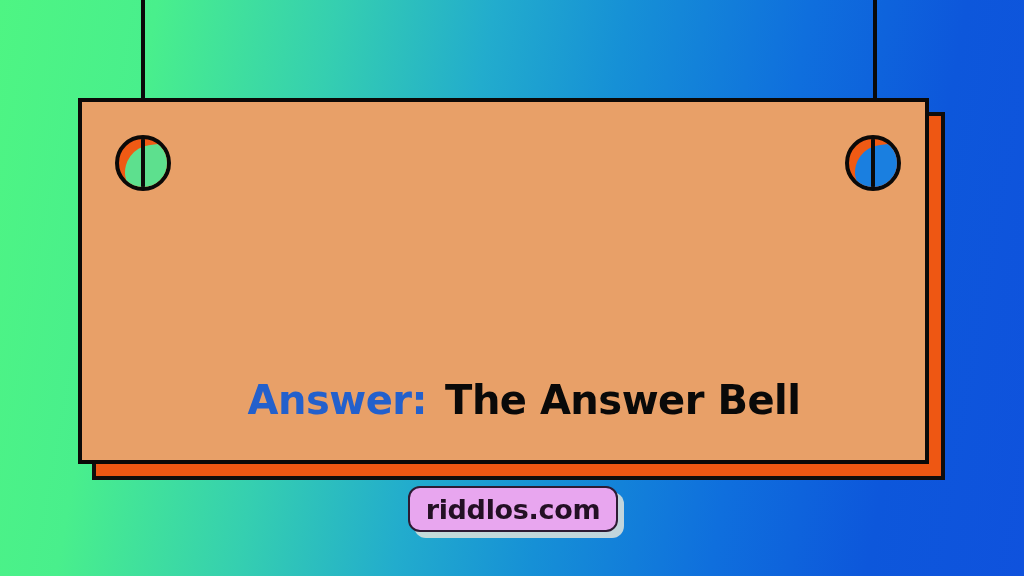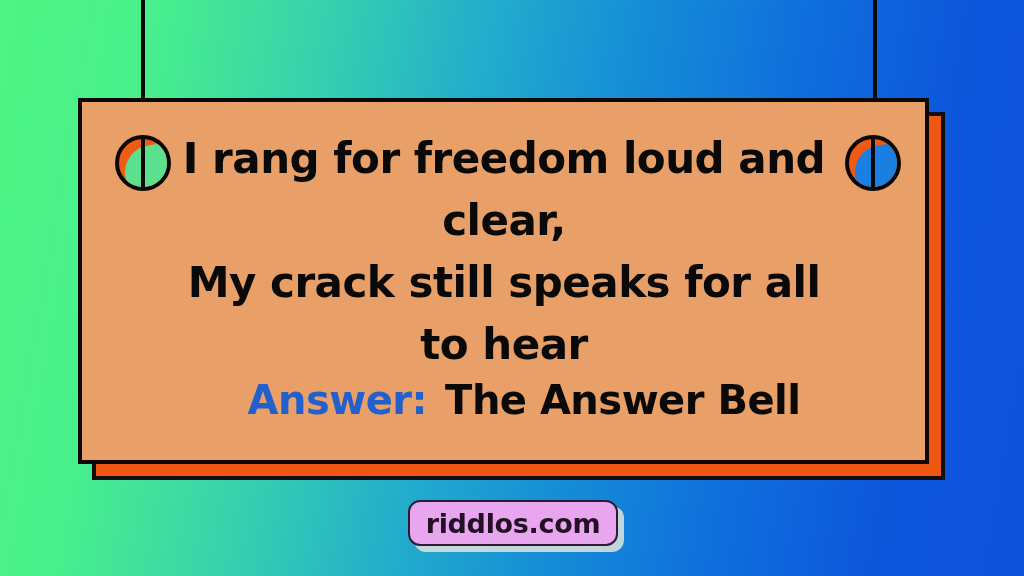--- a/index.html
+++ b/index.html
@@ -133,21 +133,21 @@
     margin-left: 40px;
   }
   .answer-value {
     color: #090909;
   }
 
   
   .badge-wrap {
     position: absolute;
     left: 408px;
-    top: 500px;
+    top: 486px;
     width: 216px;
     height: 68px;
   }
   .badge-shadow {
     position: absolute;
     left: 6px;
     top: 6px;
     width: 210px;
     height: 46px;
     border-radius: 12px;
@@ -188,26 +188,20 @@
   <div class="ornament ornament-left">
     <div class="leaf"></div>
     <div class="pin"></div>
   </div>
 
   <div class="ornament ornament-right">
     <div class="leaf"></div>
     <div class="pin"></div>
   </div>
 
-  <div class="riddle-text">
-    <span class="riddle-line">I rang for freedom loud and</span>
-    <span class="riddle-line">clear,</span>
-    <span class="riddle-line">My crack still speaks for all</span>
-    <span class="riddle-line">to hear</span>
-  </div>
 
   <div class="answer-line">
     <span class="answer-label">Answer:</span><span class="answer-value">The Answer Bell</span>
   </div>
 
   <div class="badge-wrap">
     <div class="badge-shadow"></div>
     <div class="badge">riddlos.com</div>
   </div>
 

